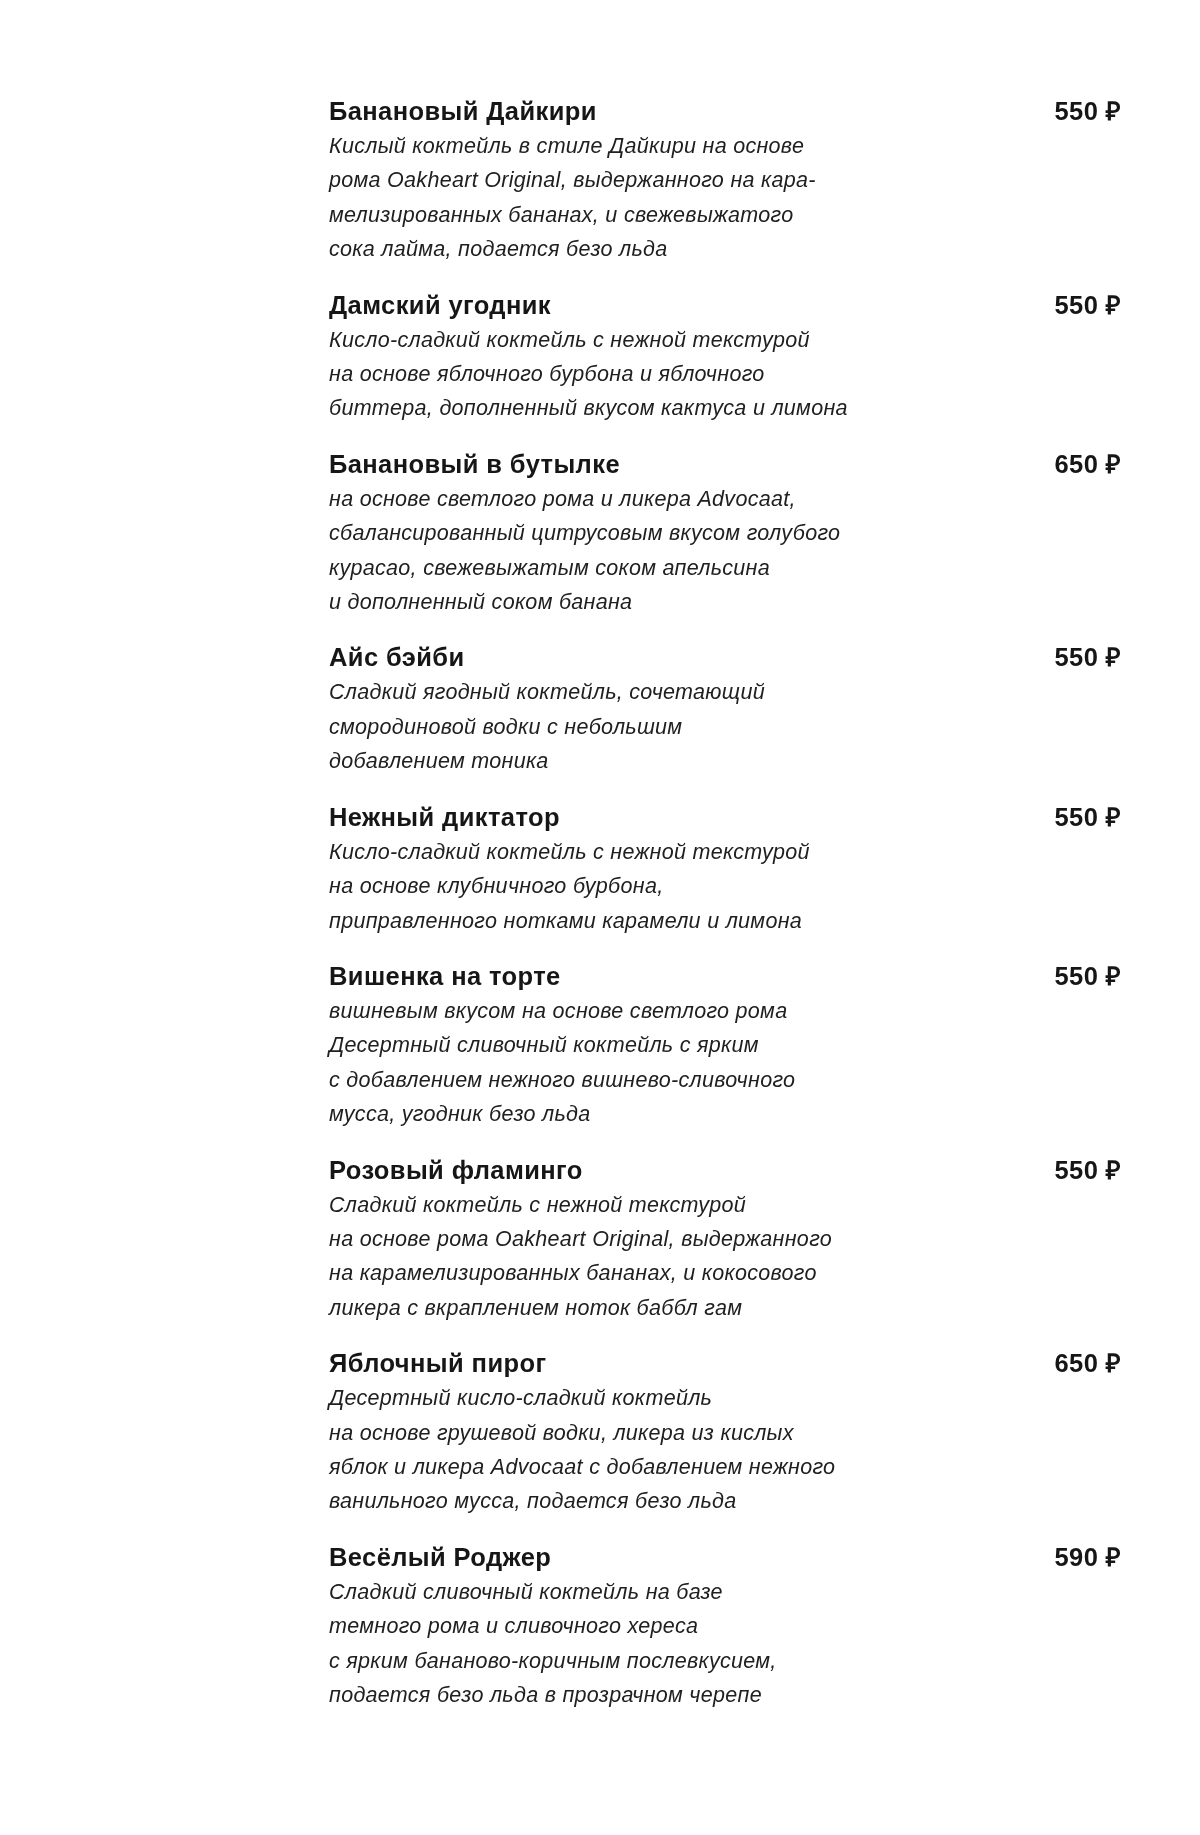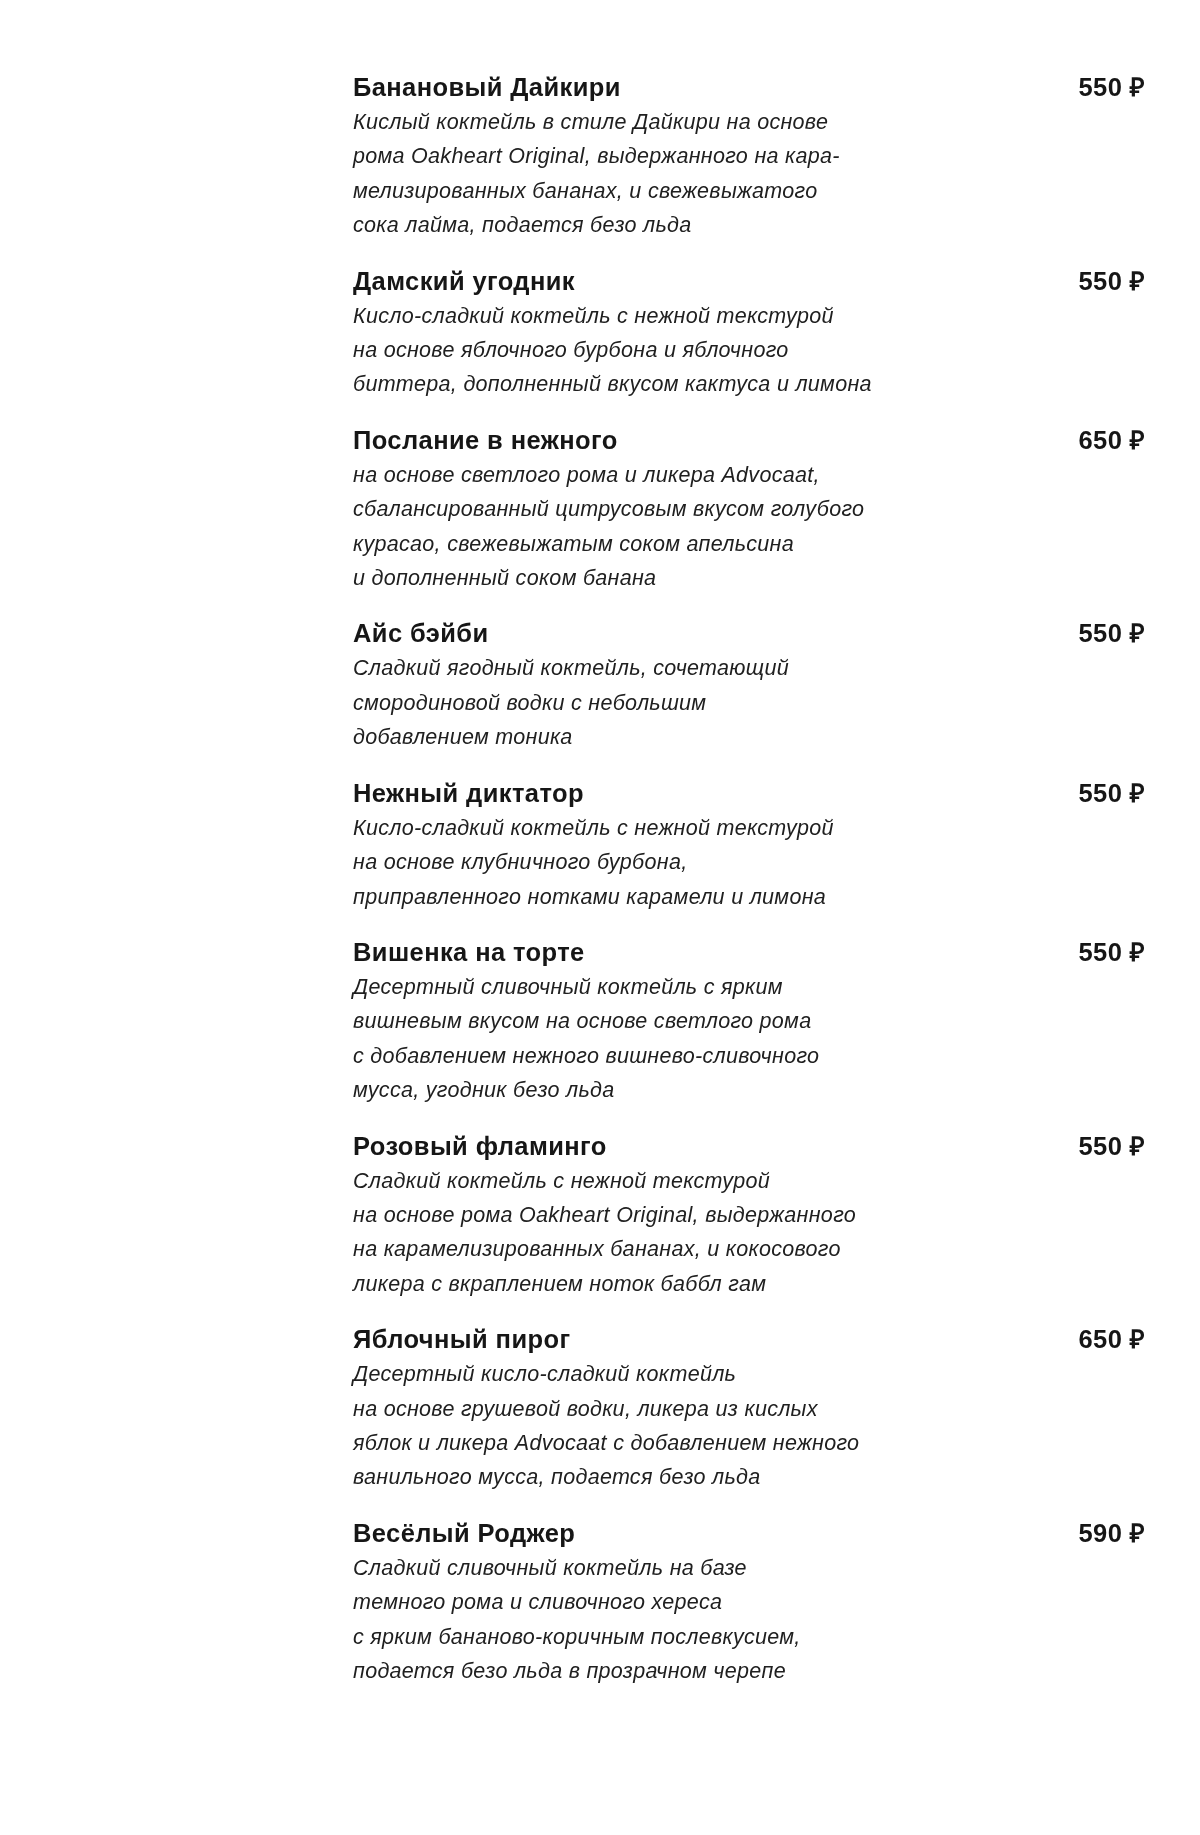--- a/index.html
+++ b/index.html
@@ -1,18 +1,18 @@
 <!DOCTYPE html>
 <html><head>
 <meta charset="utf-8">
 <style>
   html, body { margin: 0; padding: 0; background: #ffffff; }
   body { width: 1200px; height: 1835px; position: relative; overflow: hidden;
          font-family: "Liberation Sans", sans-serif; color: #1c1c1c; }
-  .menu { position: absolute; left: 329px; top: 70px; width: 792px; margin-left: 24px; }
+  .menu { position: absolute; left: 329px; top: 94px; width: 792px; }
   .item { position: relative; margin-bottom: 21px; }
   .head { display: flex; justify-content: space-between; align-items: baseline; height: 34px; }
   .title { font-weight: bold; font-size: 25.5px; line-height: 34px; letter-spacing: 0.4px; color: #161616; }
   .price { font-weight: bold; font-size: 25.5px; line-height: 34px; letter-spacing: 0.4px; color: #161616; white-space: nowrap; }
   .desc { margin-top: 1px; }
   .line { font-size: 21.5px; line-height: 34.4px; white-space: nowrap; letter-spacing: 0.3px; color: #202020; font-style: italic; }
 </style>
 </head>
 <body>
 
@@ -38,21 +38,21 @@
     </div>
     <div class="desc">
       <div class="line">Кисло-сладкий коктейль с нежной текстурой</div>
       <div class="line">на основе яблочного бурбона и яблочного</div>
       <div class="line">биттера, дополненный вкусом кактуса и лимона</div>
     </div>
   </div>
 
   <div class="item">
     <div class="head">
-      <span class="title">Послание в нежного</span>
+      <span class="title">Банановый в бутылке</span>
       <span class="price">650 ₽</span>
     </div>
     <div class="desc">
       <div class="line">на основе светлого рома и ликера Advocaat,</div>
       <div class="line">сбалансированный цитрусовым вкусом голубого</div>
       <div class="line">курасао, свежевыжатым соком апельсина</div>
       <div class="line">и дополненный соком банана</div>
     </div>
   </div>
 
@@ -79,22 +79,22 @@
       <div class="line">приправленного нотками карамели и лимона</div>
     </div>
   </div>
 
   <div class="item">
     <div class="head">
       <span class="title">Вишенка на торте</span>
       <span class="price">550 ₽</span>
     </div>
     <div class="desc">
+      <div class="line">вишневым вкусом на основе светлого рома</div>
       <div class="line">Десертный сливочный коктейль с ярким</div>
-      <div class="line">вишневым вкусом на основе светлого рома</div>
       <div class="line">с добавлением нежного вишнево-сливочного</div>
       <div class="line">мусса, угодник безо льда</div>
     </div>
   </div>
 
   <div class="item">
     <div class="head">
       <span class="title">Розовый фламинго</span>
       <span class="price">550 ₽</span>
     </div>

